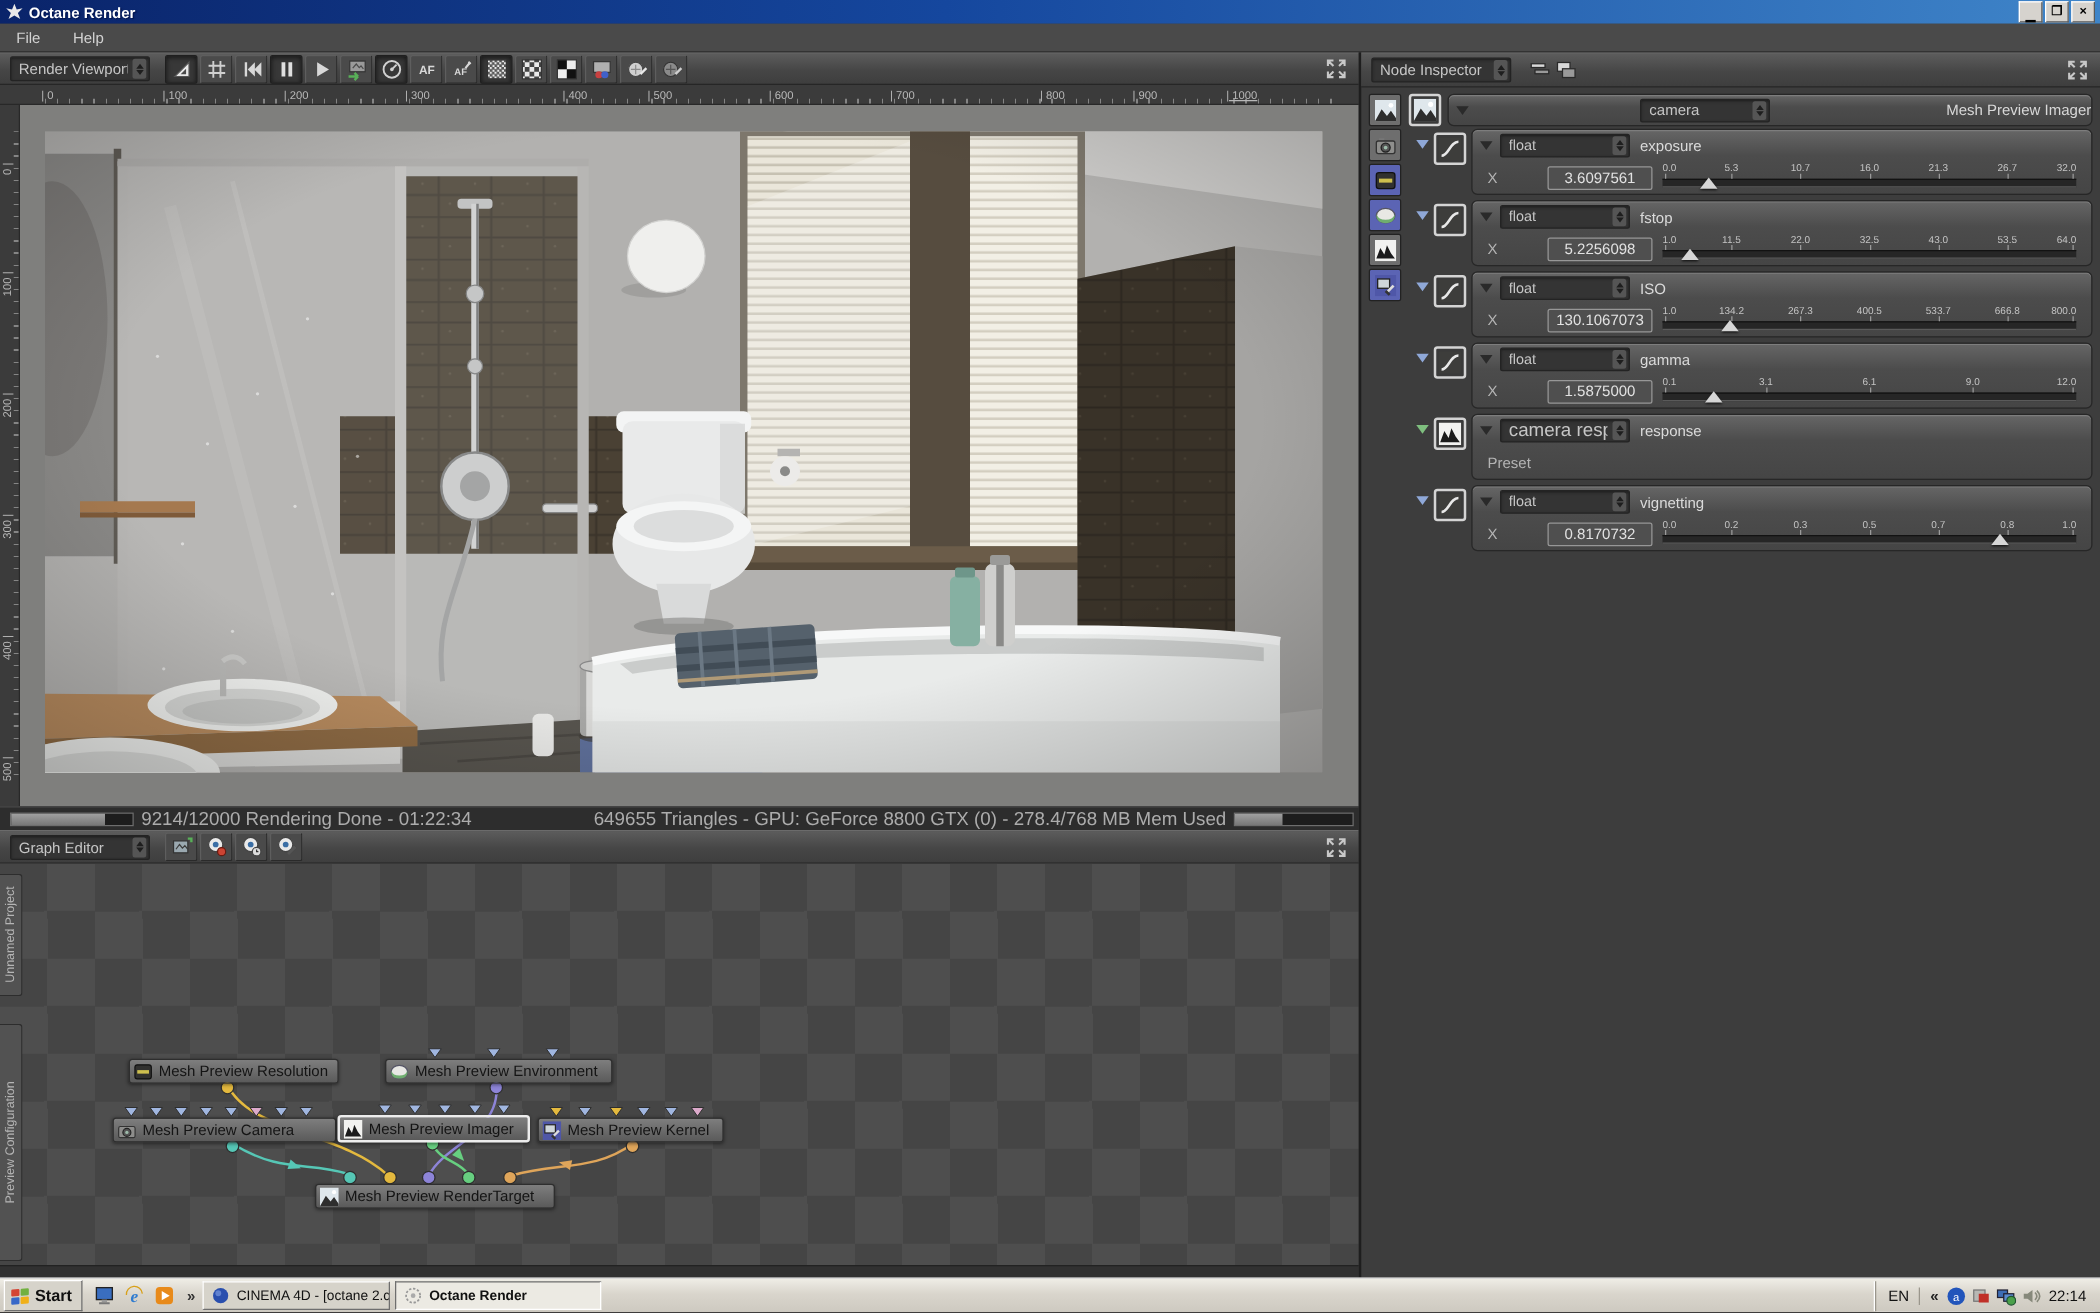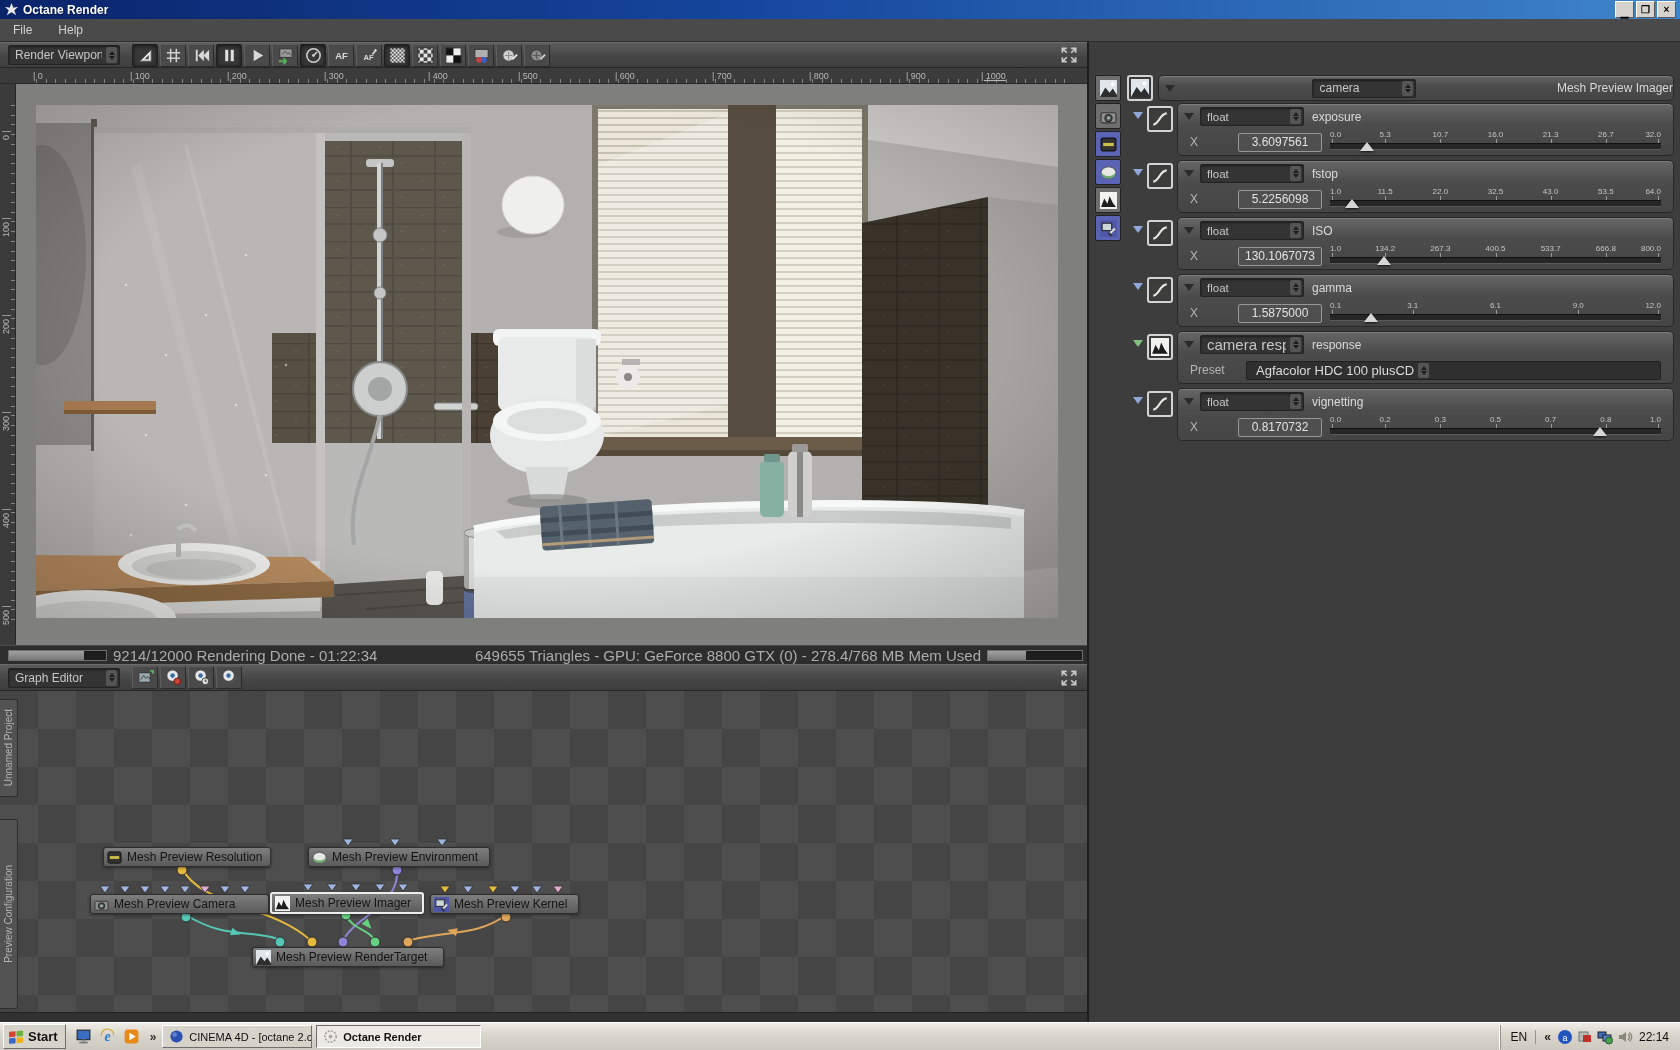--- a/index.html
+++ b/index.html
@@ -261,25 +261,25 @@
       <svg class="fsbtn" style="margin-left:auto" viewBox="0 0 18 18" stroke="#c8c8c8" stroke-width="1.5" fill="none">
           <path d="M7 7 L3 3 M3 7 V3 H7 M11 7 L15 3 M11 3 h4 v4 M7 11 L3 15 M3 11 v4 h4 M11 11 L15 15 M15 11 v4 h-4"></path>
         </svg>
     </div>
 
     <div class="hruler" id="hruler">
         <span class="rlab" style="left: 33px;">| 0</span>
         <span class="rlab" style="left: 130px; margin-top: 17px;">| 100</span>
         <span class="rlab" style="left: 227px;">| 200</span>
         <span class="rlab" style="left: 324px;">| 300</span>
-        <span class="rlab" style="left: 400px; padding-left: 28px;">| 400</span>
+        <span class="rlab" style="left: 422px; padding-left: 28px;">| 400</span>
         <span class="rlab" style="left: 518px;">| 500</span>
         <span class="rlab" style="left: 615px;">| 600</span>
         <span class="rlab" style="left: 712px;">| 700</span>
-        <span class="rlab" style="left: 809px; margin-top: 24px;">| 800</span>
+        <span class="rlab" style="left: 832px; margin-top: 24px;">| 800</span>
         <span class="rlab" style="left: 906px;">| 900</span>
         <span class="rlab" style="left: 981px; text-decoration: underline;">| 1000</span>
       </div>
     <div class="vruler" id="vruler">
         <span class="vlab" style="top: 56px;">0 |</span>
         <span class="vlab" style="top: 153px;">100 |</span>
         <span class="vlab" style="top: 250px;">200 |</span>
         <span class="vlab" style="top: 347px;">300 |</span>
         <span class="vlab" style="top: 444px;">400 |</span>
         <span class="vlab" style="top: 541px;">500 |</span>
@@ -573,20 +573,41 @@
               <circle cx="12" cy="4" r="1.8" fill="#fff"></circle>
             </svg>
           </span>
           <span>Mesh Preview RenderTarget</span>
         </div>
       </div>
     <div class="ge-bottom"></div>
   </div>
 
   <div class="right" id="ni-panel">
+    <div class="ni-header hbar">
+      <div class="combo" style="width:112px">
+        <span class="ct">Node Inspector</span>
+        <span class="spin">
+            <i class="up"></i>
+            <i class="dn"></i>
+          </span>
+      </div>
+      <div style="width:8px"></div>
+      <svg width="18" height="18" viewBox="0 0 18 18">
+          <rect x="2" y="4" width="11" height="3" fill="#d8d8d8" stroke="#2a2a2a"></rect>
+          <rect x="5" y="9" width="11" height="3" fill="#9a9a9a" stroke="#2a2a2a"></rect>
+        </svg>
+      <svg width="18" height="18" viewBox="0 0 18 18">
+          <rect x="2" y="3" width="10" height="7" fill="#d8d8d8" stroke="#2a2a2a"></rect>
+          <rect x="6" y="8" width="10" height="7" fill="#9a9a9a" stroke="#2a2a2a"></rect>
+        </svg>
+      <svg class="fsbtn" style="margin-left:auto" viewBox="0 0 18 18" stroke="#c8c8c8" stroke-width="1.5" fill="none">
+          <path d="M7 7 L3 3 M3 7 V3 H7 M11 7 L15 3 M11 3 h4 v4 M7 11 L3 15 M3 11 v4 h4 M11 11 L15 15 M15 11 v4 h-4"></path>
+        </svg>
+    </div>
 
     <div class="root-row">
       <div class="pnicon" id="root-icon">
           <svg viewBox="0 0 16 16">
             <rect width="16" height="16" fill="#dfe7ec"></rect>
             <path d="M0 16 L5 7 L9 12 L12 8 L16 14 L16 16 Z" fill="#2e2e2e"></path>
             <circle cx="12" cy="4" r="1.8" fill="#fff"></circle>
           </svg>
         </div>
       <div class="nodebar" style="flex:1;height:26px;display:flex;align-items:center">
@@ -829,27 +850,20 @@
               <span class="ct" style="font-size: 15px;">camera resp...</span>
               <span class="spin" style="height: 15px;">
                 <i class="up"></i>
                 <i class="dn"></i>
               </span>
             </div>
             <span class="plabel">response</span>
           </div>
           <div class="p-body">
             <span class="axis">Preset</span>
-            <div class="presetbox">
-              <span class="ct">Agfacolor HDC 100 plusCD</span>
-              <span class="spin" style="height: 15px;">
-                <i class="up"></i>
-                <i class="dn"></i>
-              </span>
-            </div>
           </div>
         </div>
       </div>
       <div class="param" style="top: 346px;">
         <span class="ctri" style="border-top: 7px solid rgb(143, 168, 216);"></span>
         <div class="pnicon">
           <svg viewBox="0 0 16 16">
             <rect width="16" height="16" fill="#3d3d3b"></rect>
             <path d="M2 13 C7 13 8 3 14 3" stroke="#e8e8e8" stroke-width="1.8" fill="none"></path>
           </svg>

